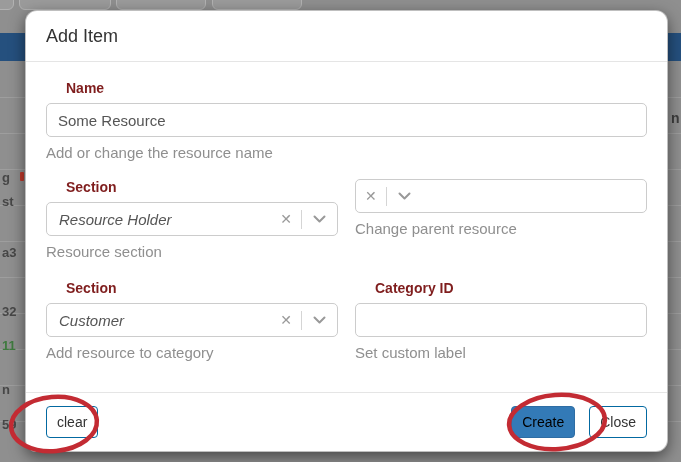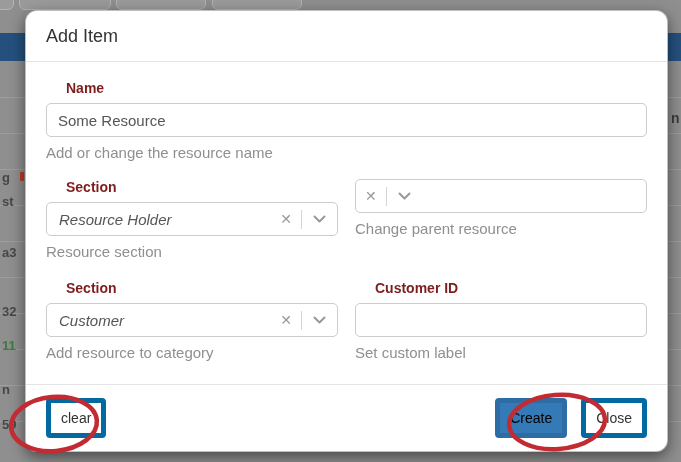--- a/index.html
+++ b/index.html
@@ -60,21 +60,21 @@
   .select-caret { display:flex; align-items:center; padding:0 11px; }
 
   .modal-footer {
     position:absolute; left:0; right:0; bottom:0;
     border-top:1px solid #e5e5e5;
     padding:13px 20px; display:flex; align-items:center; gap:14px;
     border-radius:0 0 6px 6px;
   }
   .btn {
     font-family:inherit; font-size:14px; line-height:20px; padding:5px 10px;
-    border-radius:4px; cursor:pointer; border:5px solid #0369a1; background:#fff; color:#333;
+    border-radius:4px; cursor:pointer; border:1px solid #0369a1; background:#fff; color:#333;
   }
   .btn-primary { background:#337ab7; border-color:#2e6da4; color:#000000; }
   .spacer { flex:1; }
 
   
   .annotations { position:absolute; inset:0; pointer-events:none; z-index:40; }
 </style>
 </head>
 <body>
 
@@ -161,21 +161,21 @@
             <span class="select-caret">
               <svg width="13" height="8" viewBox="0 0 13 8">
                   <path d="M1.5 1.5l5 5 5-5" fill="none" stroke="#999" stroke-width="2" stroke-linecap="round" stroke-linejoin="round"></path>
                 </svg>
             </span>
           </div>
           <div class="help-text">Add resource to category</div>
         </div>
 
         <div class="form-col">
-          <label class="ctl-label">Customer ID</label>
+          <label class="ctl-label">Category ID</label>
           <input class="text-input" type="text" value="" style="">
           <div class="help-text">Set custom label</div>
         </div>
       </div>
 
     </div>
 
     <div class="modal-footer">
       <button class="btn">clear</button>
       <div class="spacer"></div>

